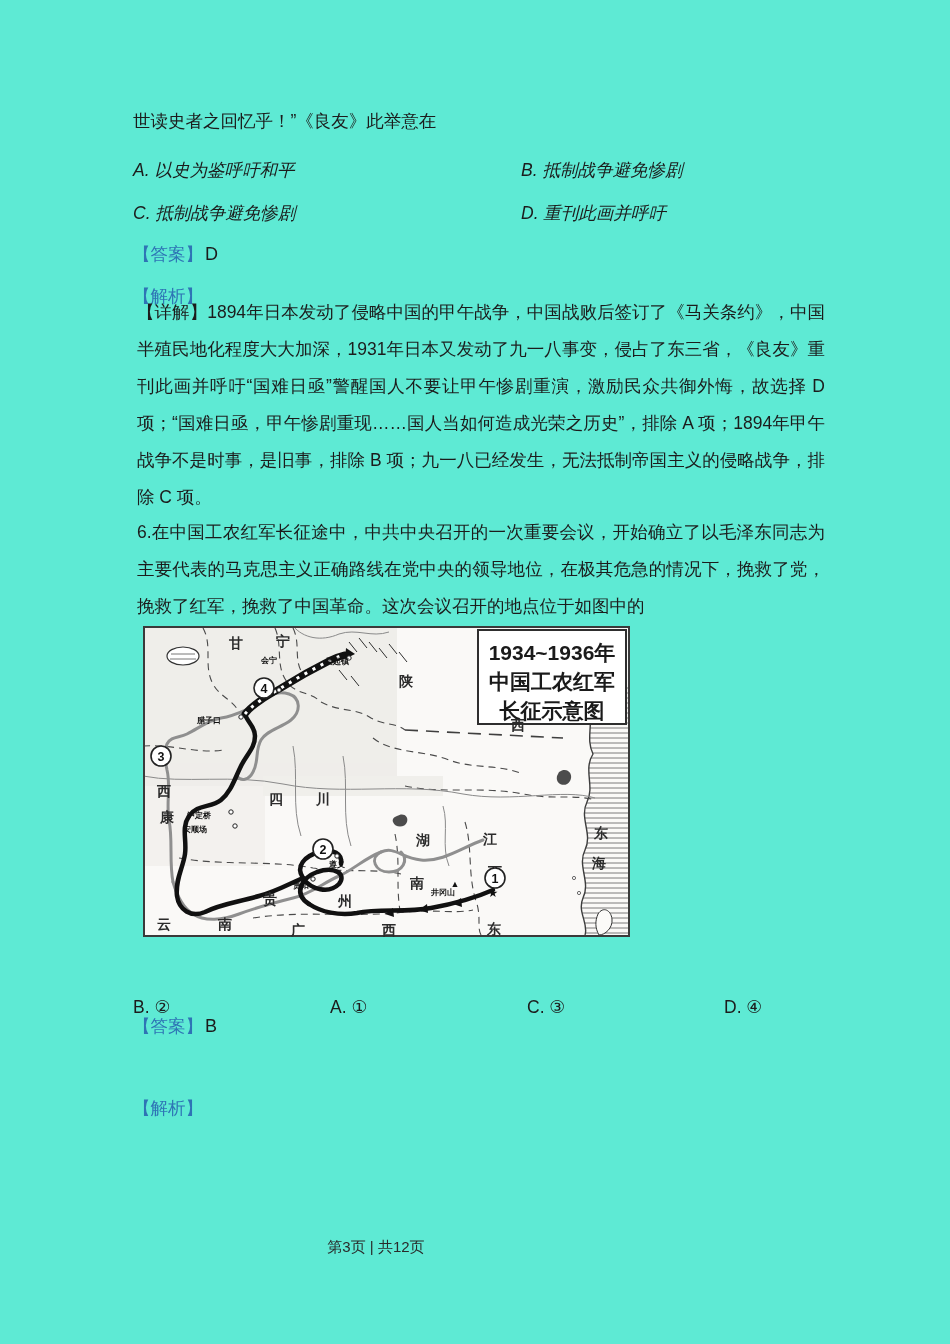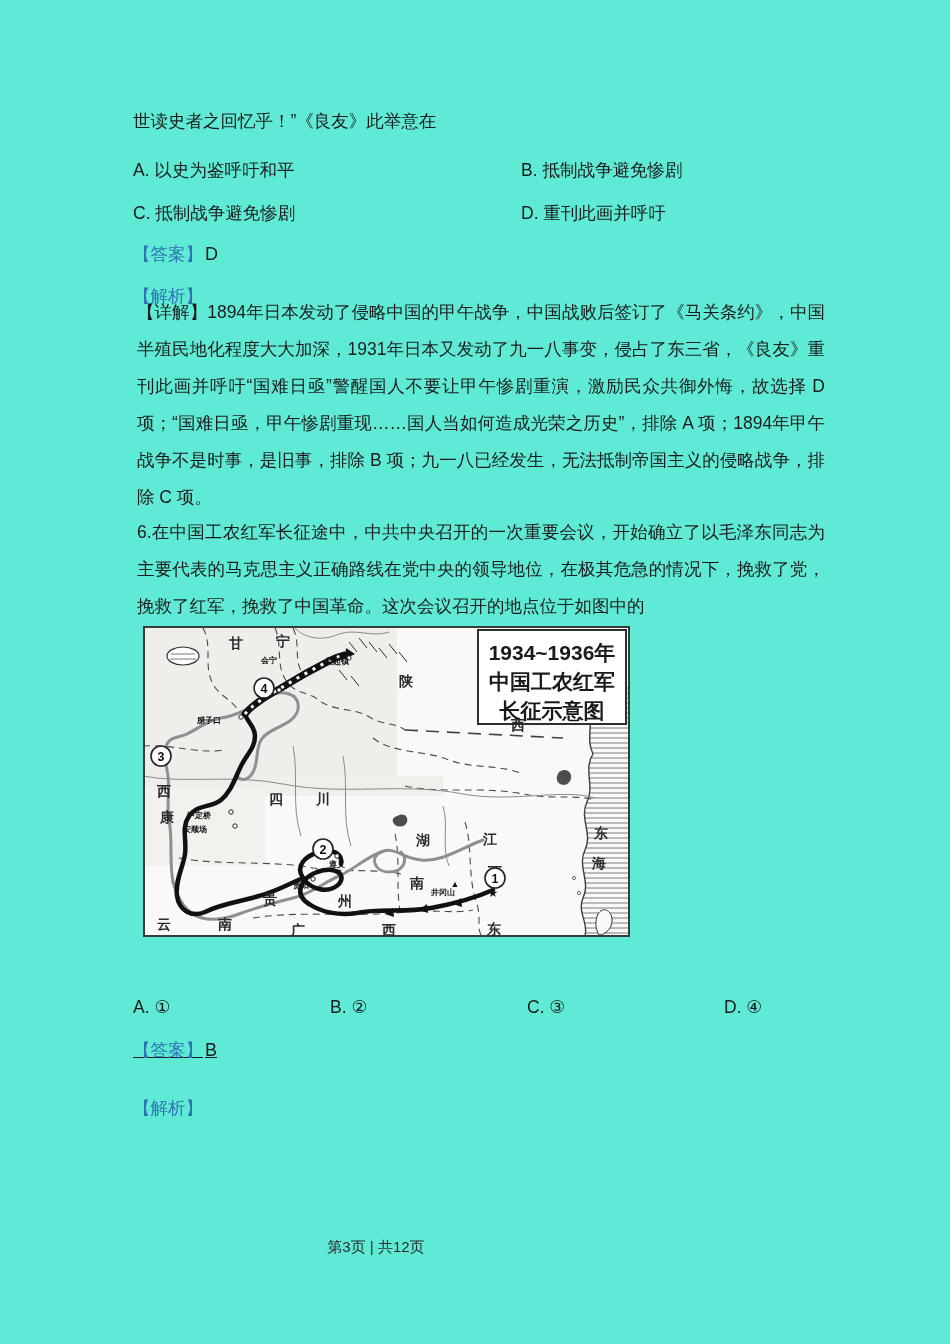--- a/index.html
+++ b/index.html
@@ -24,21 +24,21 @@
   svg .marker-num{font-size:12.5px;font-weight:bold;fill:#111;text-anchor:middle;}
   svg .sym{fill:#111;text-anchor:middle;}
 </style>
 </head>
 <body>
 
 <div class="page">
 
   <div class="abs t" style="top:103px;">世读史者之回忆乎！”《良友》此举意在</div>
 
-  <div class="abs optgrid5" style="top:148px;">
+  <div class="abs optgrid5" style="top:148px;font-style:italic;">
     <div>A. 以史为鉴呼吁和平</div>
     <div>B. 抵制战争避免惨剧</div>
     <div>C. 抵制战争避免惨剧</div>
     <div>D. 重刊此画并呼吁</div>
   </div>
 
   <div class="abs ansline" style="top:222px;">
     <span class="blue">【答案】</span><span class="ansletter">D</span>
   </div>
 
@@ -192,27 +192,27 @@
         <circle cx="18" cy="130" r="10" fill="#ffffff" stroke="#222" stroke-width="1.6"></circle>
         <text x="18" y="134.5" class="marker-num">3</text>
         <circle cx="121" cy="62" r="10" fill="#ffffff" stroke="#222" stroke-width="1.6"></circle>
         <text x="121" y="66.5" class="marker-num">4</text>
         <text x="350" y="271" class="sym" font-size="12">★</text>
         <text x="312" y="261" class="sym" font-size="9">▲</text>
       </svg>
   </div>
 
   <div class="abs optgrid6" style="top:994px;">
+    <div>B. ②</div>
     <div>A. ①</div>
-    <div>B. ②</div>
     <div>C. ③</div>
     <div>D. ④</div>
   </div>
 
-  <div class="abs ansline" style="top:1018px;text-decoration:underline;">
+  <div class="abs ansline" style="top:994px;">
     <span class="blue">【答案】</span><span class="ansletter">B</span>
   </div>
 
   <div class="abs ansline" style="top:1076px;">
     <span class="blue">【解析】</span>
   </div>
 
 
   <div class="footer">第3页 | 共12页</div>
 

